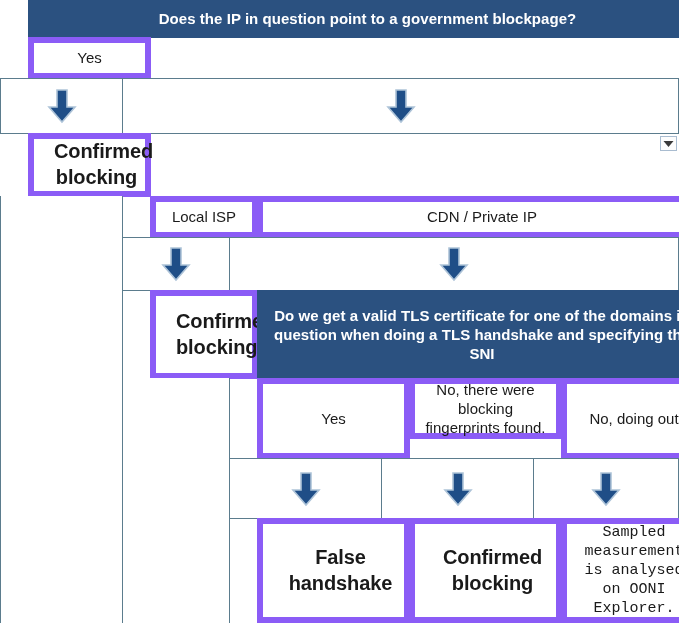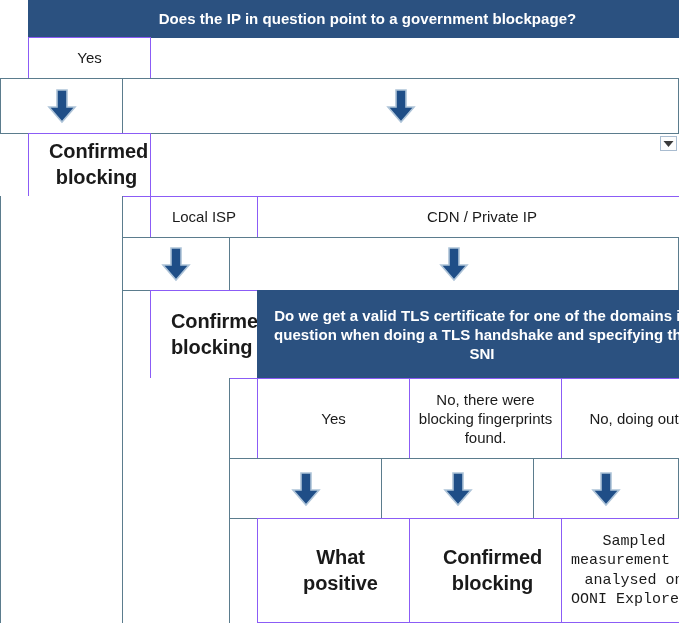--- a/index.html
+++ b/index.html
@@ -26,21 +26,21 @@
     display: flex;
     align-items: center;
     justify-content: center;
     text-align: center;
     line-height: 1.28;
     padding: 2px 6px;
     margin-left: 28px;
   }
   .cell.plain {
     background: #ffffff;
-    border: 1px solid #8b5cf6;
+    border: 6px solid #8b5cf6;
     font-size: 15px;
     color: #1a1a1a;
   }
   .cell.plain.bold {
     font-weight: bold;
     font-size: 20px;
     letter-spacing: -0.1px;
     padding-left: 20px;
   }
   .cell.band {
@@ -150,21 +150,21 @@
   <div class="cell plain bold" style="left:122px; top:290px; width:108px; height:89px;">
     <span class="txt">Confirmed blocking</span>
   </div>
   <div class="cell band" style="left:229px; top:290px; width:450px; height:89px; padding:18px 8px;">
     <span class="txt">Do we get a valid TLS certificate for one of the domains in question when doing a TLS handshake and specifying the SNI</span>
   </div>
 
   <div class="cell plain" style="left:229px; top:378px; width:153px; height:81px;">
     <span class="txt">Yes</span>
   </div>
-  <div class="cell plain" style="left:381px; top:378px; width:153px; height:81px;">
+  <div class="cell plain" style="left:381px; top:378px; width:153px; height:61px;">
     <span class="txt">No, there were blocking fingerprints found.</span>
   </div>
   <div class="cell plain" style="left:533px; top:378px; width:146px; height:81px;">
     <span class="txt">No, doing out</span>
   </div>
 
   <div class="arrow-wrap" style="left:229px; top:458px; width:153px; height:61px;">
     <svg class="arrow" viewBox="0 0 30 36" aria-hidden="true">
       <polygon points="10,2 20,2 20,19 28,19 15,34 2,19 10,19" fill="#1f4e87" stroke="#adc3d8" stroke-width="1.6"></polygon>
     </svg>
@@ -174,21 +174,21 @@
       <polygon points="10,2 20,2 20,19 28,19 15,34 2,19 10,19" fill="#1f4e87" stroke="#adc3d8" stroke-width="1.6"></polygon>
     </svg>
   </div>
   <div class="arrow-wrap" style="left:533px; top:458px; width:146px; height:61px;">
     <svg class="arrow" viewBox="0 0 30 36" aria-hidden="true">
       <polygon points="10,2 20,2 20,19 28,19 15,34 2,19 10,19" fill="#1f4e87" stroke="#adc3d8" stroke-width="1.6"></polygon>
     </svg>
   </div>
 
   <div class="cell plain bold" style="left:229px; top:518px; width:153px; height:105px;">
-    <span class="txt">What positive</span>
+    <span class="txt">False handshake</span>
   </div>
   <div class="cell plain bold" style="left:381px; top:518px; width:153px; height:105px;">
     <span class="txt">Confirmed blocking</span>
   </div>
   <div class="cell plain" style="left:533px; top:518px; width:146px; height:105px;font-family:Liberation Mono, monospace;">
     <span class="txt">Sampled measurement is analysed on OONI Explorer.</span>
   </div>
 
   <div class="leftcol-outline" style="left:0px; top:196px; width:123px; height:427px; border-bottom:none;"></div>
 

